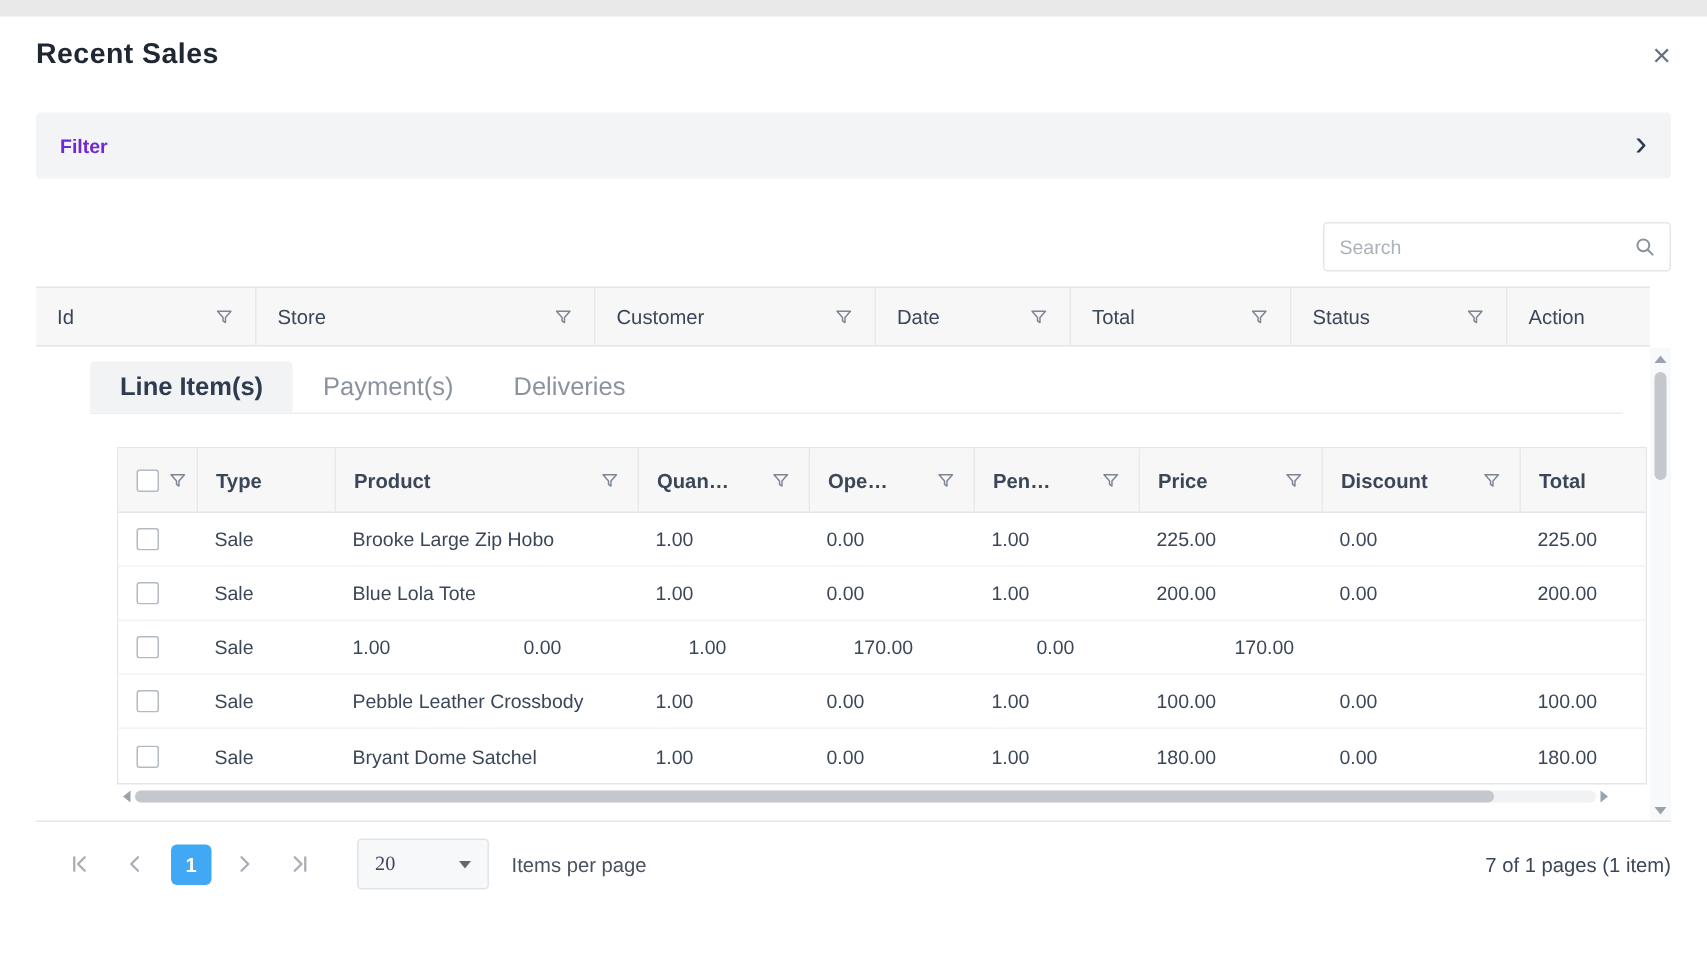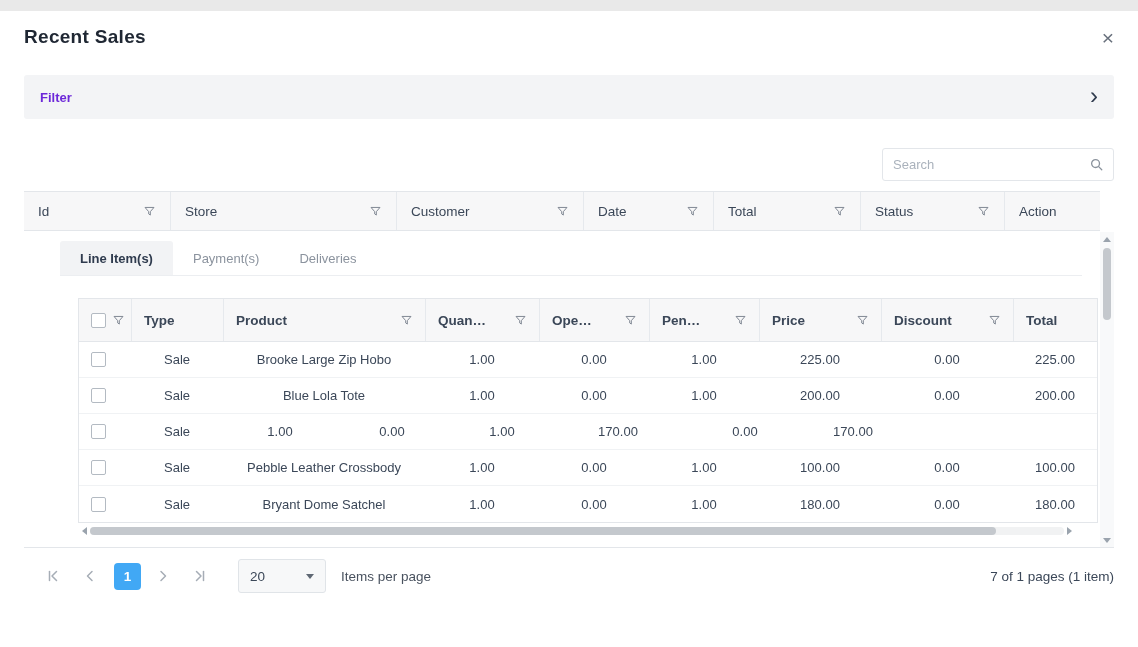--- a/index.html
+++ b/index.html
@@ -42,32 +42,32 @@
   .mcell { padding: 0 14px; font-size: 13px; color: #3b4758; white-space: nowrap; overflow: hidden;
     display: flex; align-items: center; height: 100%; }
   .caret { width: 0; height: 0; border-left: 5px solid transparent; border-right: 5px solid transparent;
     border-top: 6px solid #2f9ff0; margin-right: 10px; flex: none; cursor: pointer; }
   .status-text { font-size: 11.5px; letter-spacing: .2px; }
   .dots { color: #9aa3ad; font-size: 13px; letter-spacing: 3px; font-weight: 700; cursor: pointer; }
 
   
   .detail { padding: 10px 18px 12px 36px; }
   .tabs { display: flex; border-bottom: 1px solid #eceef1; }
-  .tab { height: 34px; display: flex; align-items: center; padding: 0 20px; font-size: 13px; color: #8b939e; cursor: pointer; }
+  .tab { height: 34px; display: flex; align-items: center; padding: 0 20px; font-size: 17px; color: #8b939e; cursor: pointer; }
   .tab.active { background: #f2f3f5; color: #2f3b4e; font-weight: 700; border-radius: 3px 3px 0 0; }
 
   .igrid { margin: 22px 0 0 18px; display: inline-block; border: 1px solid #e3e6ea; background: #fff; }
   .ihead { display: flex; background: #f7f7f8; border-bottom: 1px solid #e3e6ea; height: 43px; }
   .ihcell { display: flex; align-items: center; justify-content: space-between; padding: 0 12px;
     font-size: 13.5px; font-weight: 700; color: #3b4758; white-space: nowrap; overflow: hidden; }
   .ihcell + .ihcell { border-left: 1px solid #e6e9ed; }
   .ihcell-check { justify-content: flex-start; gap: 6px; }
   .irow { display: flex; height: 36px; align-items: center; border-bottom: 1px solid #f0f2f4; background: #fff; }
   .irow:last-child { border-bottom: 0; }
-  .icell { padding: 0 12px; font-size: 13px; color: #3b4758; white-space: nowrap; overflow: hidden; text-align: center; }
+  .icell { padding: 0 12px; font-size: 13px; color: #3b4758; white-space: nowrap; overflow: hidden; }
   .icell.ic-check { display: flex; align-items: center; }
   .cb { width: 15px; height: 15px; border: 1px solid #b3bac2; border-radius: 2px; background: #fff; flex: none; cursor: pointer; }
 
   .ic-check { width: 52px; } .ic-type { width: 92px; } .ic-product { width: 202px; } .ic-qty { width: 114px; }
   .ic-open { width: 110px; } .ic-pend { width: 110px; } .ic-price { width: 122px; } .ic-disc { width: 132px; } .ic-total { width: 84px; }
 
   
   .hscroll { margin: 3px 0 0 22px; width: 990px; height: 9px; display: flex; align-items: center; gap: 3px; }
   .hs-arrow { width: 0; height: 0; border-top: 4px solid transparent; border-bottom: 4px solid transparent; cursor: pointer; }
   .hs-left { border-right: 5px solid #9aa3ad; }
@@ -84,21 +84,21 @@
   .vs-down { width: 0; height: 0; border-left: 4px solid transparent; border-right: 4px solid transparent;
     border-top: 5px solid #9aa3ad; margin-top: auto; cursor: pointer; }
 
   
   .pager { margin: 8px 24px 0; padding-left: 14px; display: flex; align-items: center; height: 40px; }
   .pg-btn { width: 30px; height: 30px; display: flex; align-items: center; justify-content: center; margin-right: 7px; cursor: pointer; }
   .pg-btn svg { width: 16px; height: 16px; stroke: #a6adb6; stroke-width: 1.5; fill: none; stroke-linecap: round; stroke-linejoin: round; }
   .pg-current { width: 27px; height: 27px; border-radius: 4px; background: #41a8f5; color: #fff; display: flex;
     align-items: center; justify-content: center; font-size: 13.5px; font-weight: 700; margin: 0 7px 0 2px; cursor: pointer; }
   .page-size { margin-left: 16px; width: 88px; height: 31px; border: 1px solid #e0e4e8; background: #f7f8f9; border-radius: 3px;
-    display: flex; align-items: center; justify-content: space-between; padding: 16px 11px; font-size: 13.5px; color: #3b4758; cursor: pointer; }
+    display: flex; align-items: center; justify-content: space-between; padding: 16px 11px; font-size: 13.5px; color: #3b4758; cursor: pointer; font-family: Liberation Serif, serif; }
   .ps-caret { width: 0; height: 0; border-left: 4.5px solid transparent; border-right: 4.5px solid transparent;
     border-top: 5.5px solid #5f6874; }
   .ipp { margin-left: 15px; font-size: 13.5px; color: #49525f; }
   .pg-summary { margin-left: auto; font-size: 13.5px; color: #3b4758; }
 
   .bottom-strip { position: absolute; left: 0; bottom: 0; width: 100%; height: 8px; background: #2c3c64; }
 </style>
 </head>
 <body>
 

